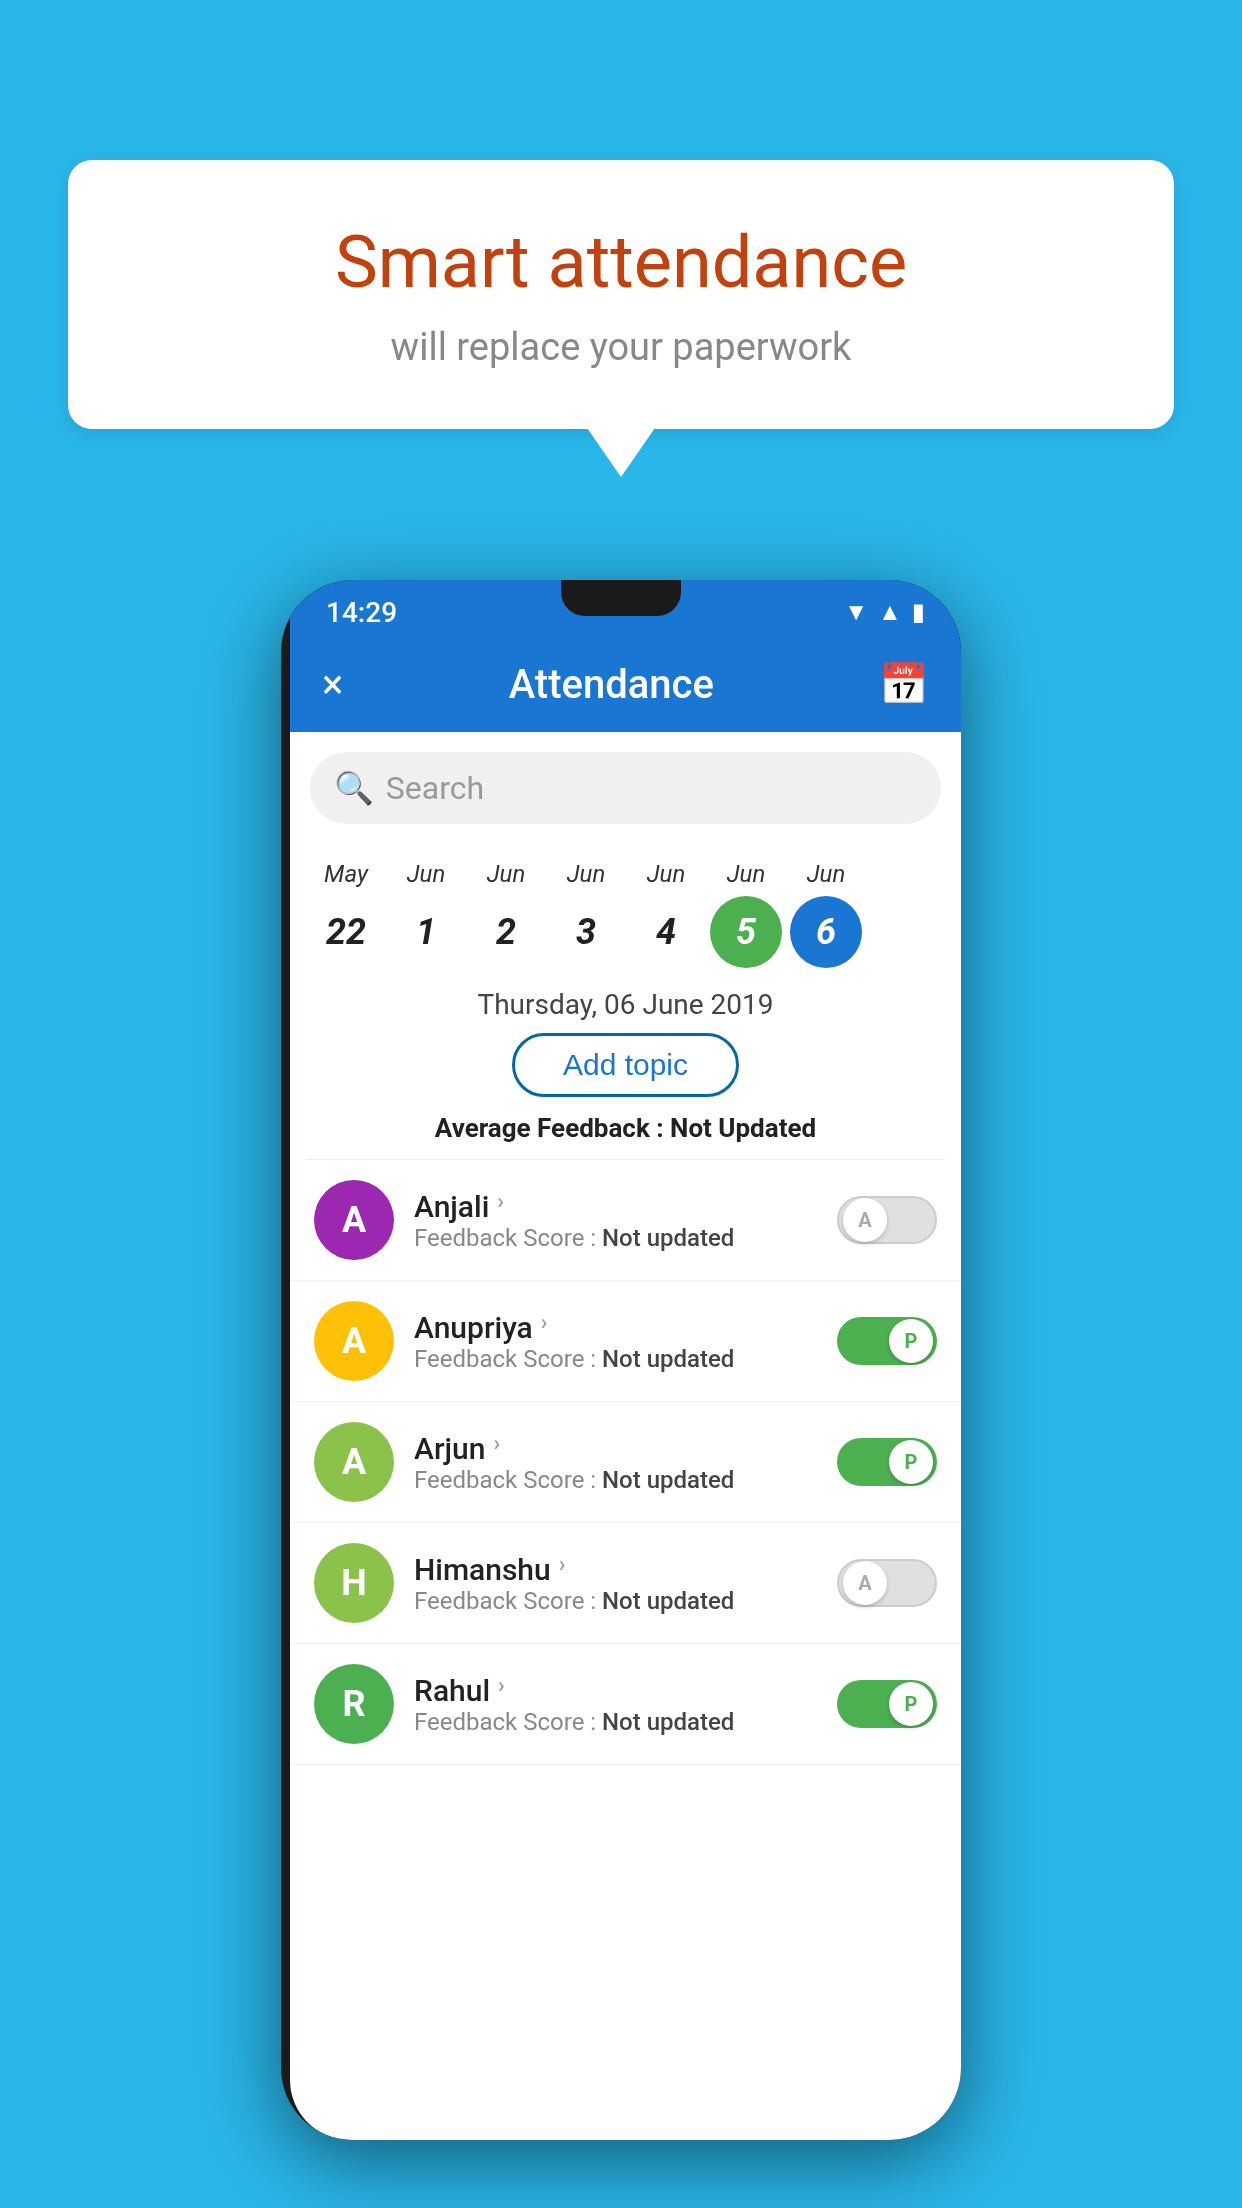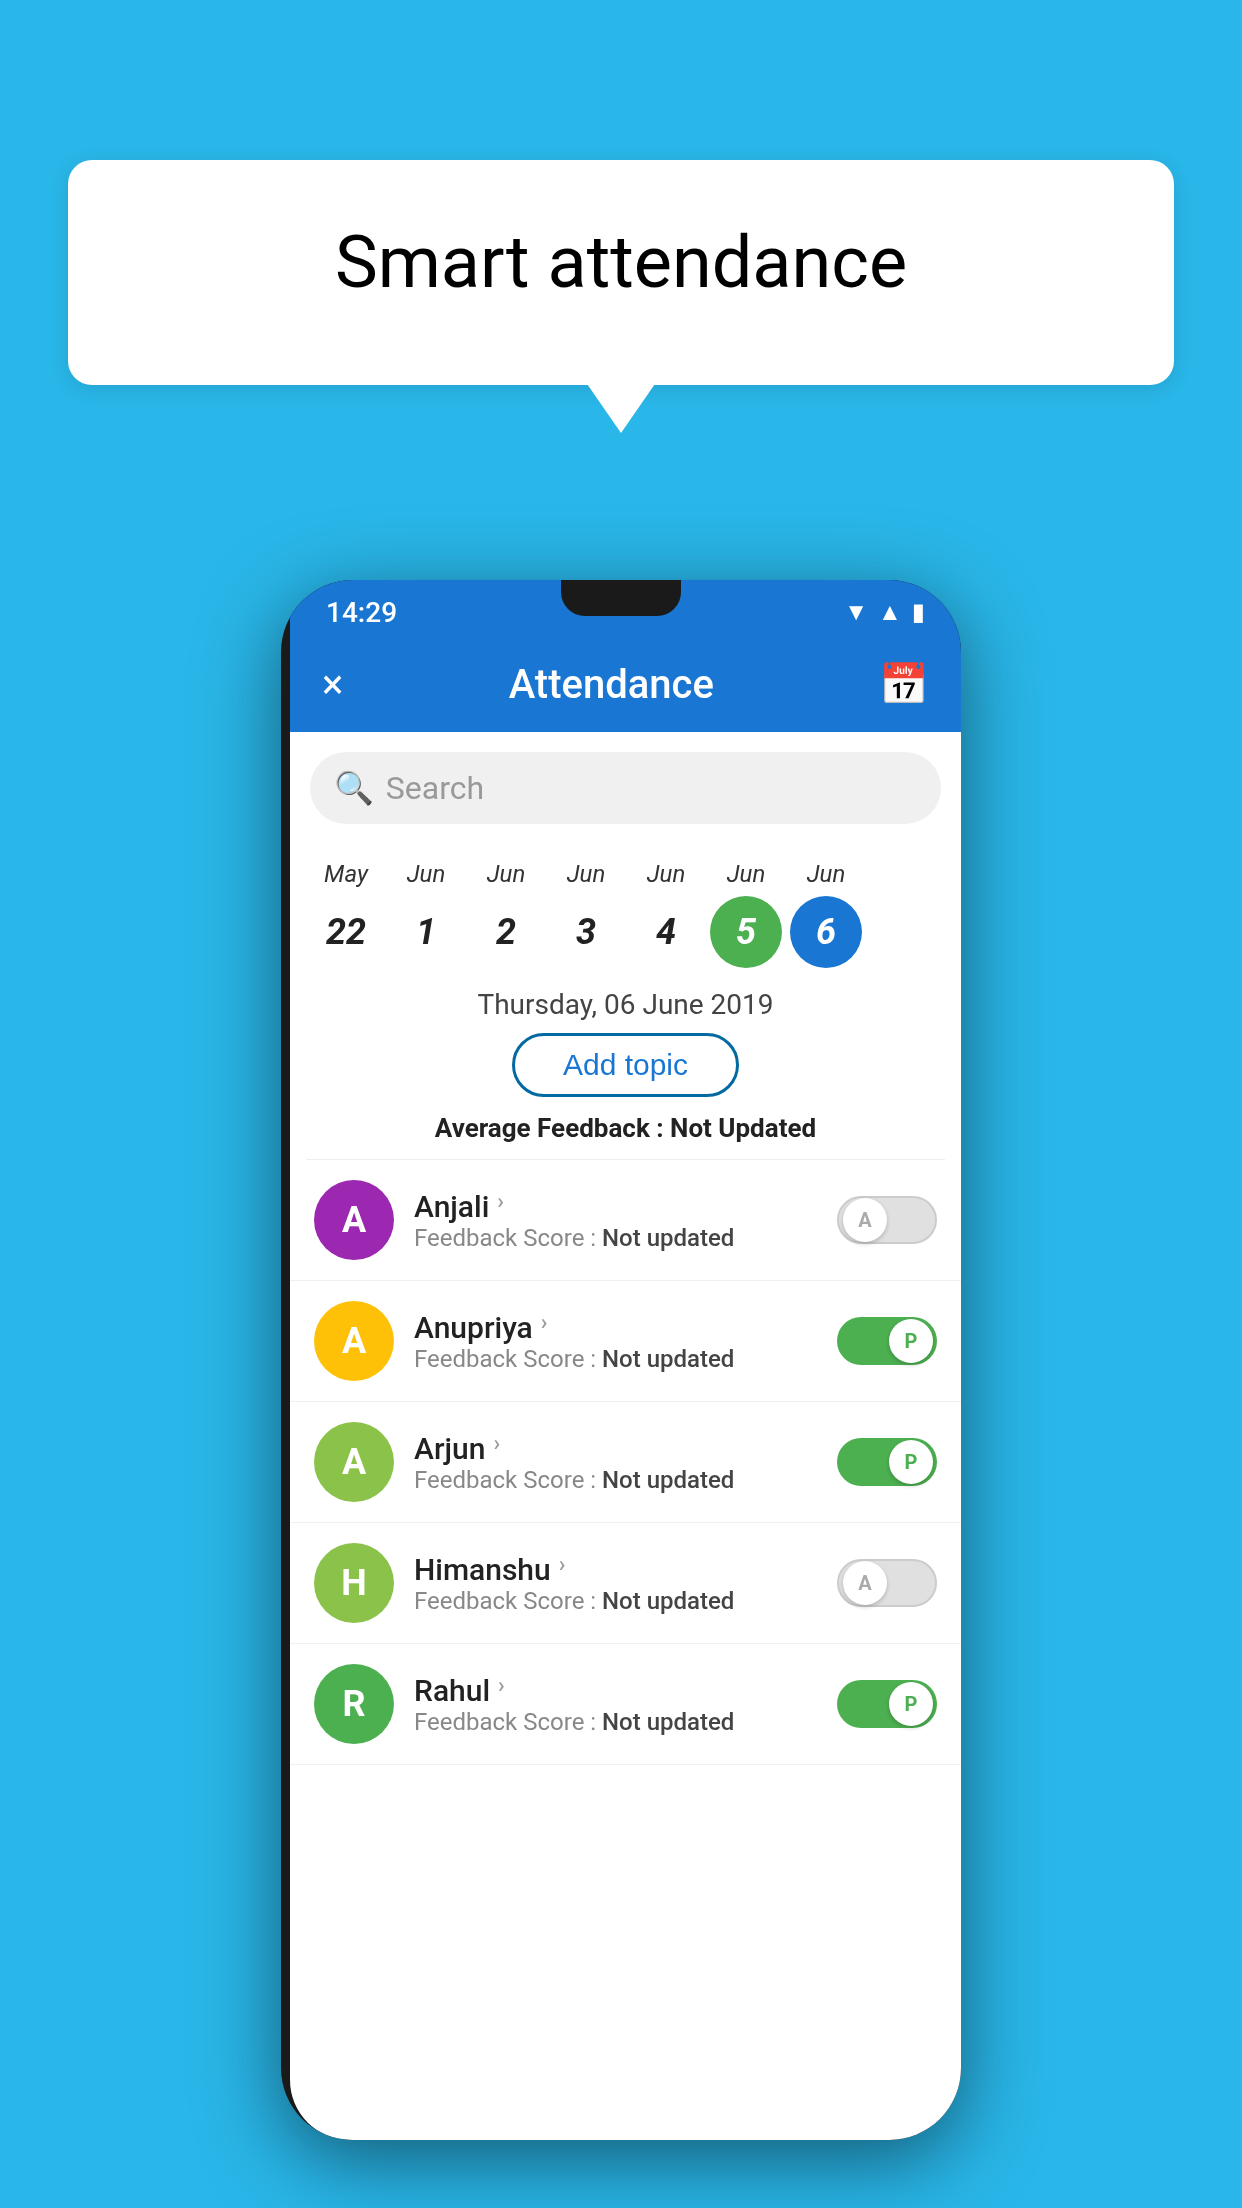--- a/index.html
+++ b/index.html
@@ -37,21 +37,21 @@
       left: 50%;
       transform: translateX(-50%);
       width: 0;
       height: 0;
       border-left: 36px solid transparent;
       border-right: 36px solid transparent;
       border-top: 52px solid white;
     }
 
     .bubble-title {
-      color: #000000;
+      color: #c2410c;
       font-size: 72px;
       font-weight: 400;
       margin-bottom: 20px;
     }
 
     .bubble-subtitle {
       color: #888;
       font-size: 38px;
       font-weight: 400;
     }
@@ -355,20 +355,21 @@
     .toggle.on .toggle-knob {
       color: #4caf50;
     }
   </style>
 </head>
 <body>
 
 <div class="speech-bubble-container">
   <div class="speech-bubble">
     <div class="bubble-title">Smart attendance</div>
+    <div class="bubble-subtitle">will replace your paperwork</div>
   </div>
 </div>
 
 <div class="phone-wrapper">
   <div class="phone">
     <div class="phone-notch"></div>
 
     <div class="status-bar">
       <span class="status-time">14:29</span>
       <div class="status-icons">

